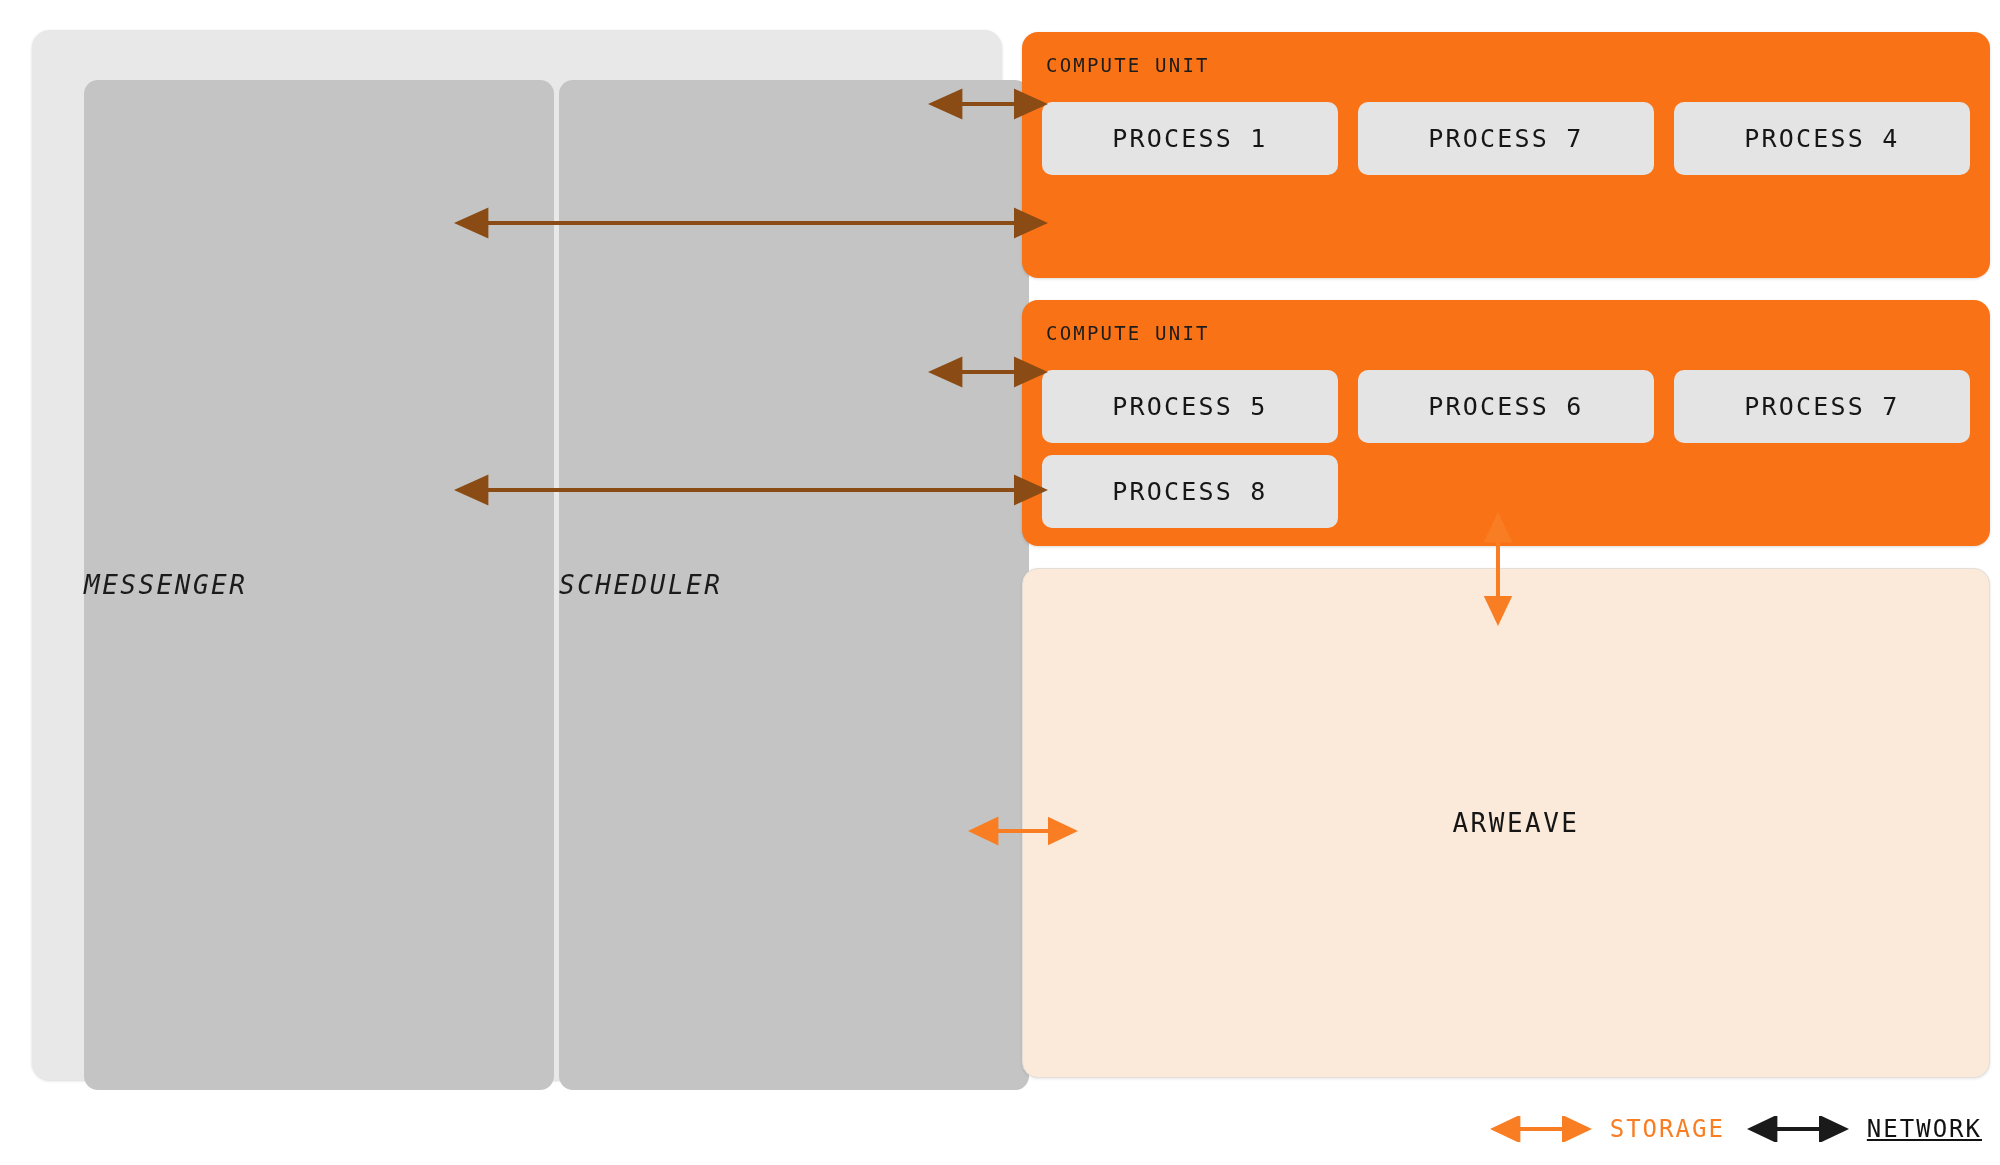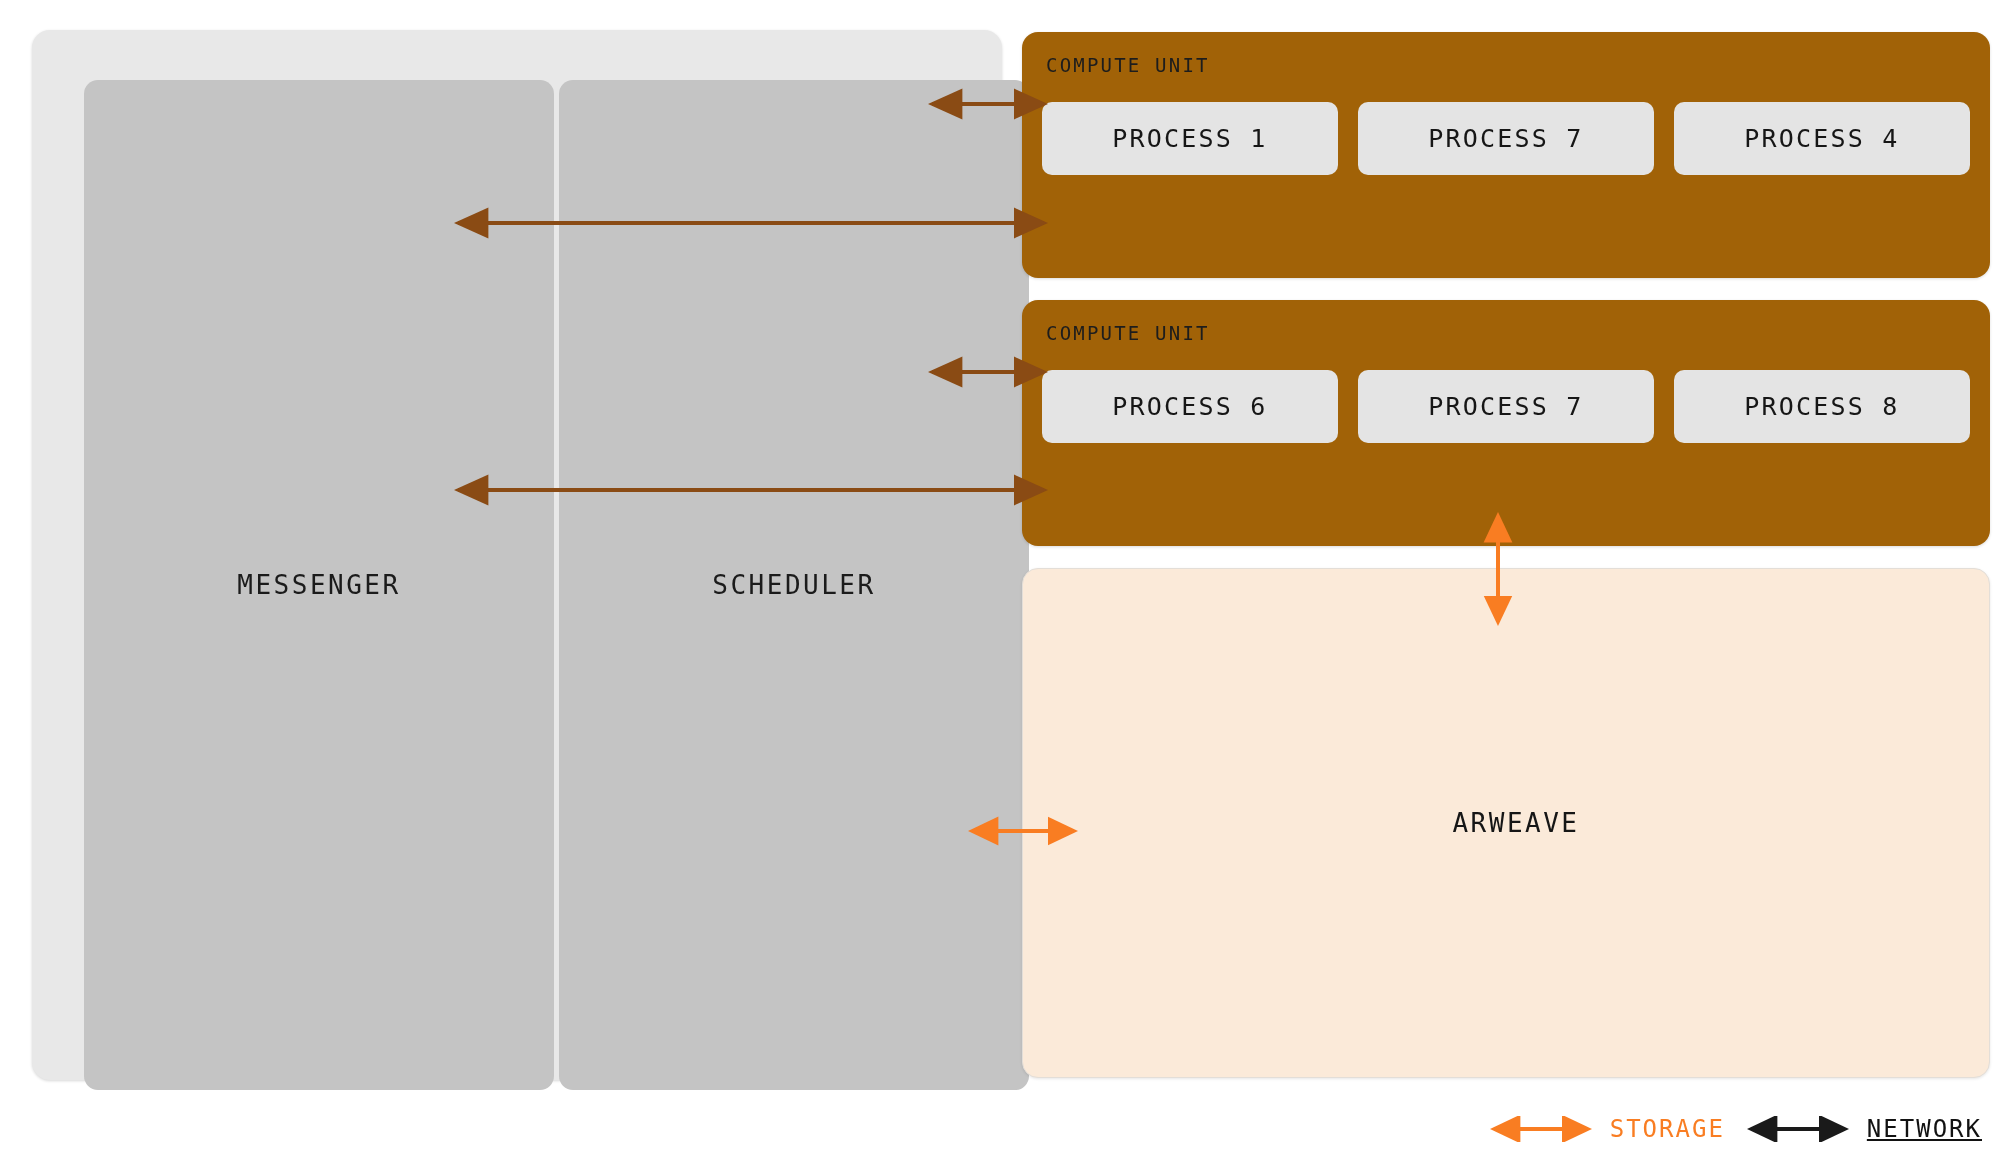--- a/index.html
+++ b/index.html
@@ -18,30 +18,30 @@
   }
   .inner-box{
     position:absolute;top:50px;height:1010px;
     background:#c4c4c4;border-radius:14px;
   }
   .inner-box.messenger{left:52px;width:470px;}
   .inner-box.scheduler{left:527px;width:470px;}
   .inner-label{
     position:absolute;left:0;right:0;top:50%;
     transform:translateY(-50%);
-    text-align:center;
     font-size:26px;letter-spacing:2.5px;color:#1b1b1b;
     font-family:"DejaVu Sans Mono","Liberation Mono",monospace;
     white-space:nowrap;
+    font-style:italic;
   }
 
   
   .compute-unit{
     position:absolute;left:1022px;width:968px;
-    background:#a16207;border-radius:16px;
+    background:#f97316;border-radius:16px;
     box-shadow:0 1px 3px rgba(0,0,0,.14);
   }
   #cu1{top:32px;height:246px;}
   #cu2{top:300px;height:246px;}
   .cu-title{
     position:absolute;left:24px;top:22px;
     font-size:19px;letter-spacing:2.2px;color:#1d1d1d;
     font-family:"DejaVu Sans Mono","Liberation Mono",monospace;
     white-space:nowrap;
   }
@@ -108,20 +108,21 @@
     <div class="proc-grid">
       <div class="process">PROCESS 1</div>
       <div class="process">PROCESS 7</div>
       <div class="process">PROCESS 4</div>
     </div>
   </div>
 
   <div class="compute-unit" id="cu2">
     <div class="cu-title">COMPUTE UNIT</div>
     <div class="proc-grid">
+      <div class="process">PROCESS 5</div>
       <div class="process">PROCESS 6</div>
       <div class="process">PROCESS 7</div>
       <div class="process">PROCESS 8</div>
     </div>
   </div>
 
   <div id="arweave">
     <div class="ar-label">ARWEAVE</div>
   </div>
 

